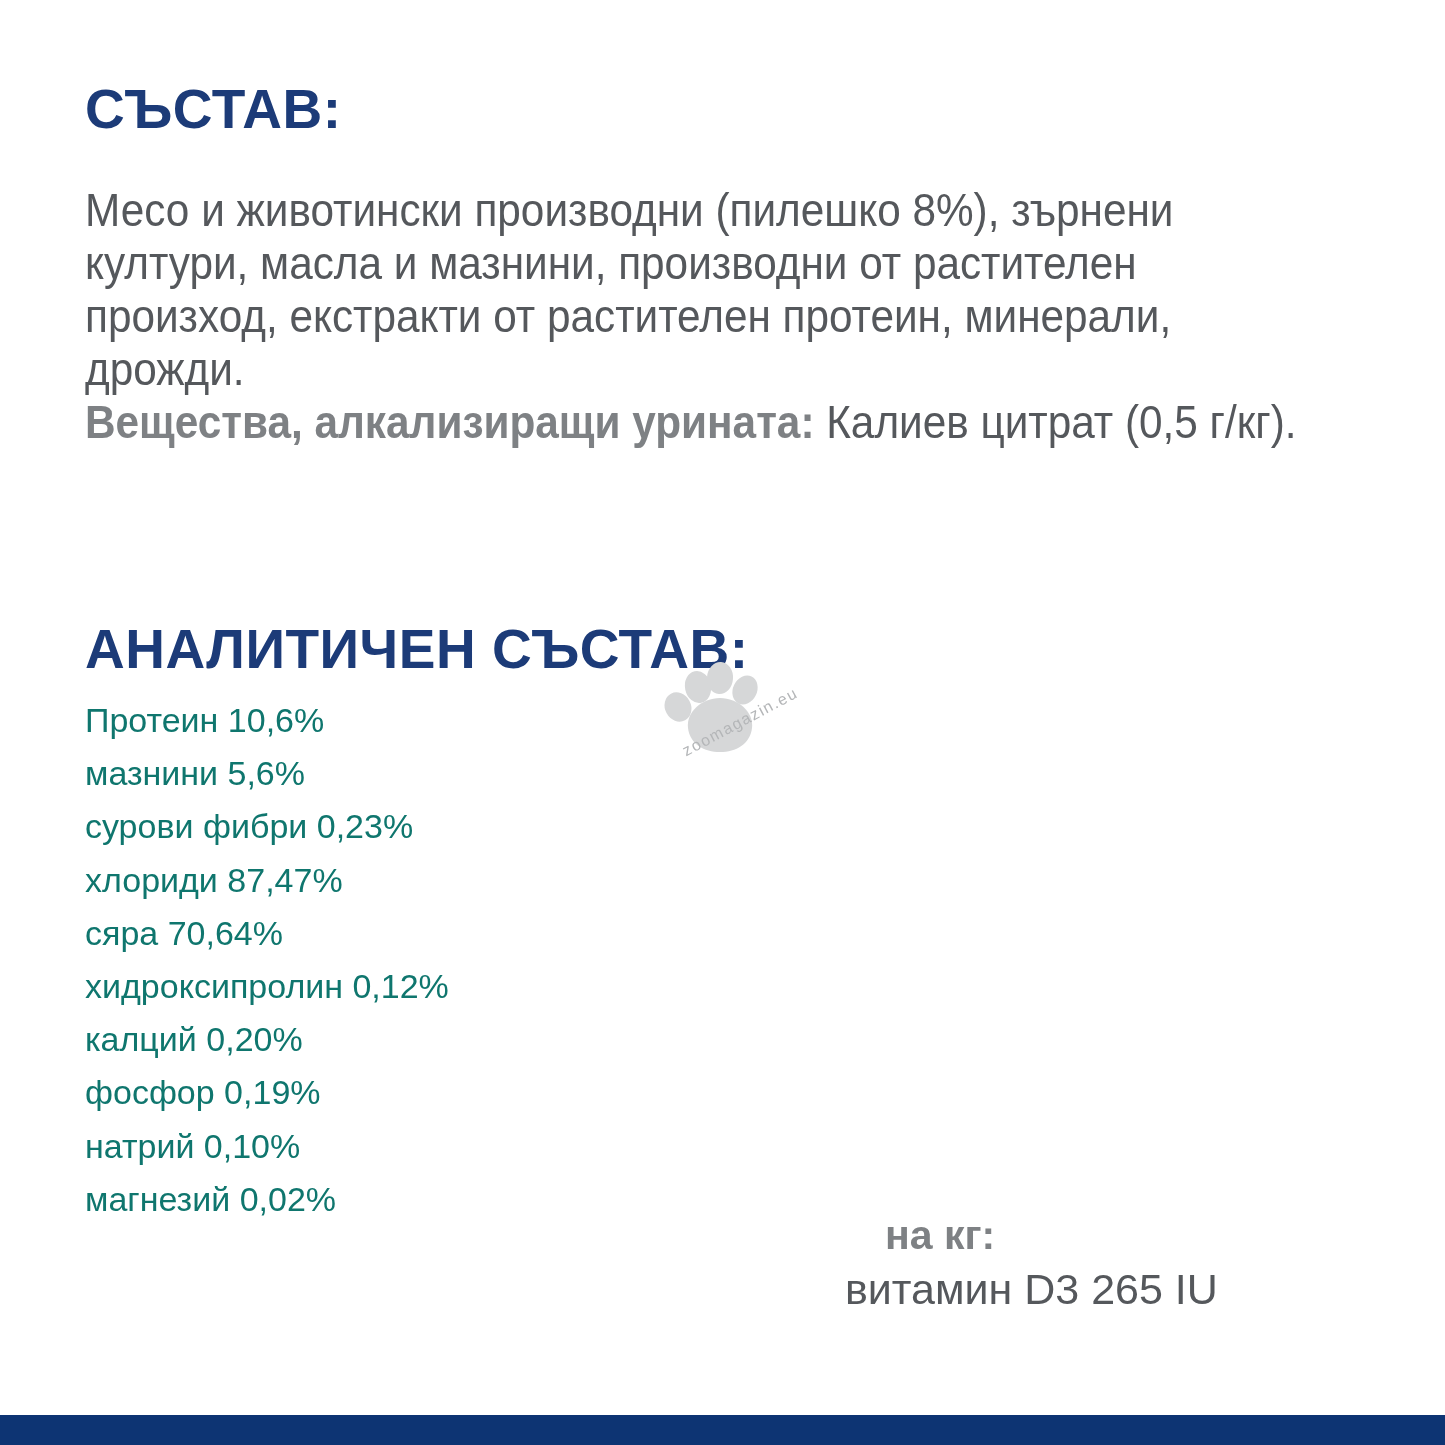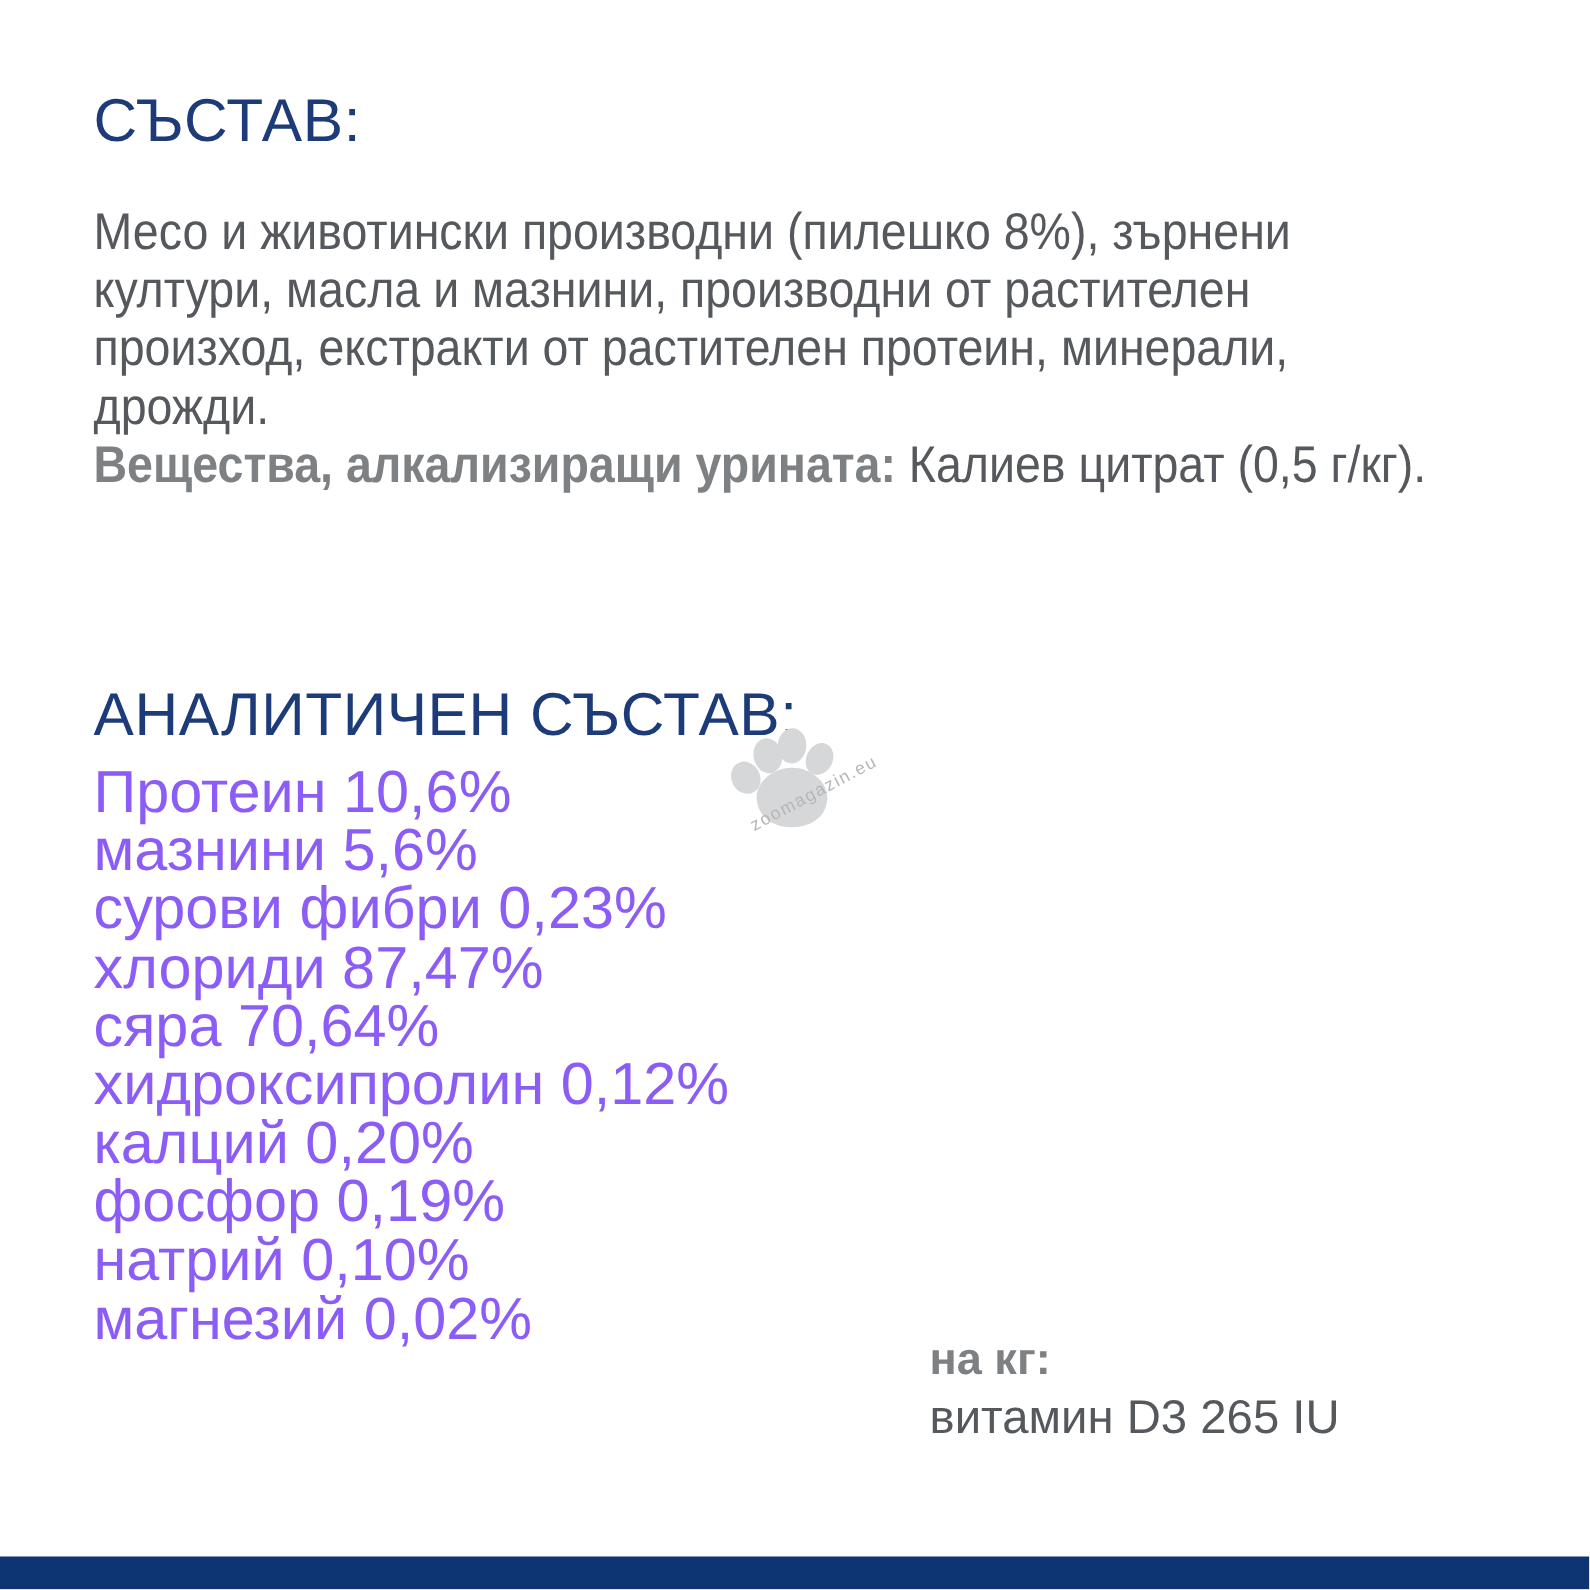--- a/index.html
+++ b/index.html
@@ -11,21 +11,21 @@
     overflow: hidden;
     font-family: "Liberation Sans", sans-serif;
     color: #55585c;
   }
   .heading {
     position: absolute;
     left: 85px;
     margin: 0;
     font-size: 55px;
     line-height: 58px;
-    font-weight: 400;
+    font-weight: 700;
     letter-spacing: 0.5px;
     color: #1c3b78;
   }
   #composition-heading { top: 80px; }
   #analysis-heading { top: 620px; }
 
   .ingredients {
     position: absolute;
     left: 85px;
     top: 183px;
@@ -42,37 +42,38 @@
     color: #7e8184;
   }
 
   .nutrient-list {
     position: absolute;
     left: 85px;
     top: 694px;
     margin: 0;
     padding: 0;
     list-style: none;
-    font-size: 54px;
+    font-size: 34px;
     line-height: 53.2px;
-    color: #8b5cf6;
+    color: #0f766e;
   }
 
   .per-kg {
     position: absolute;
     left: 845px;
     top: 1208px;
     font-size: 43px;
     line-height: 54px;
     color: #55585c;
   }
   .per-kg .per-kg-label {
     font-size: 41px;
     font-weight: 700;
     color: #7e8184;
+    margin-left: 40px;
   }
 
   .watermark-paw {
     position: absolute;
     left: 648px;
     top: 660px;
   }
   .watermark-text {
     position: absolute;
     left: 688px;

